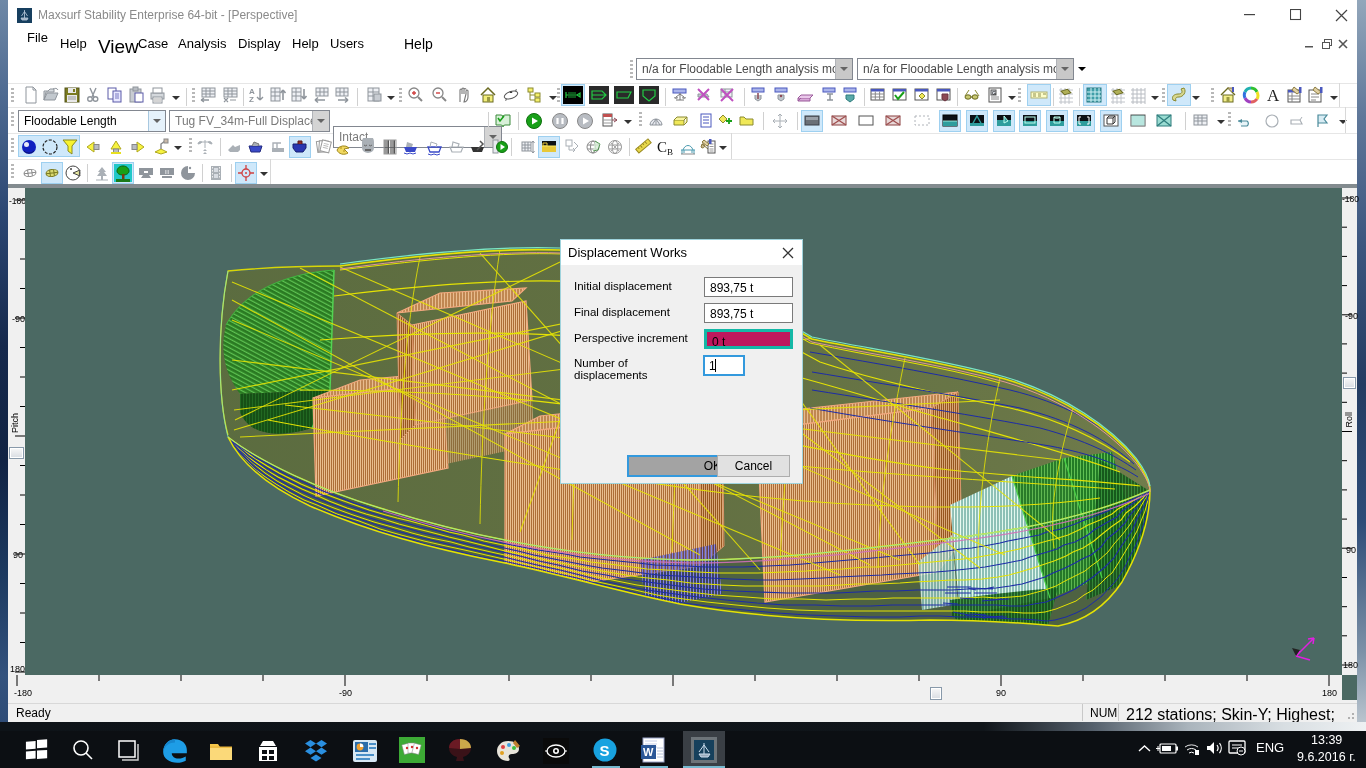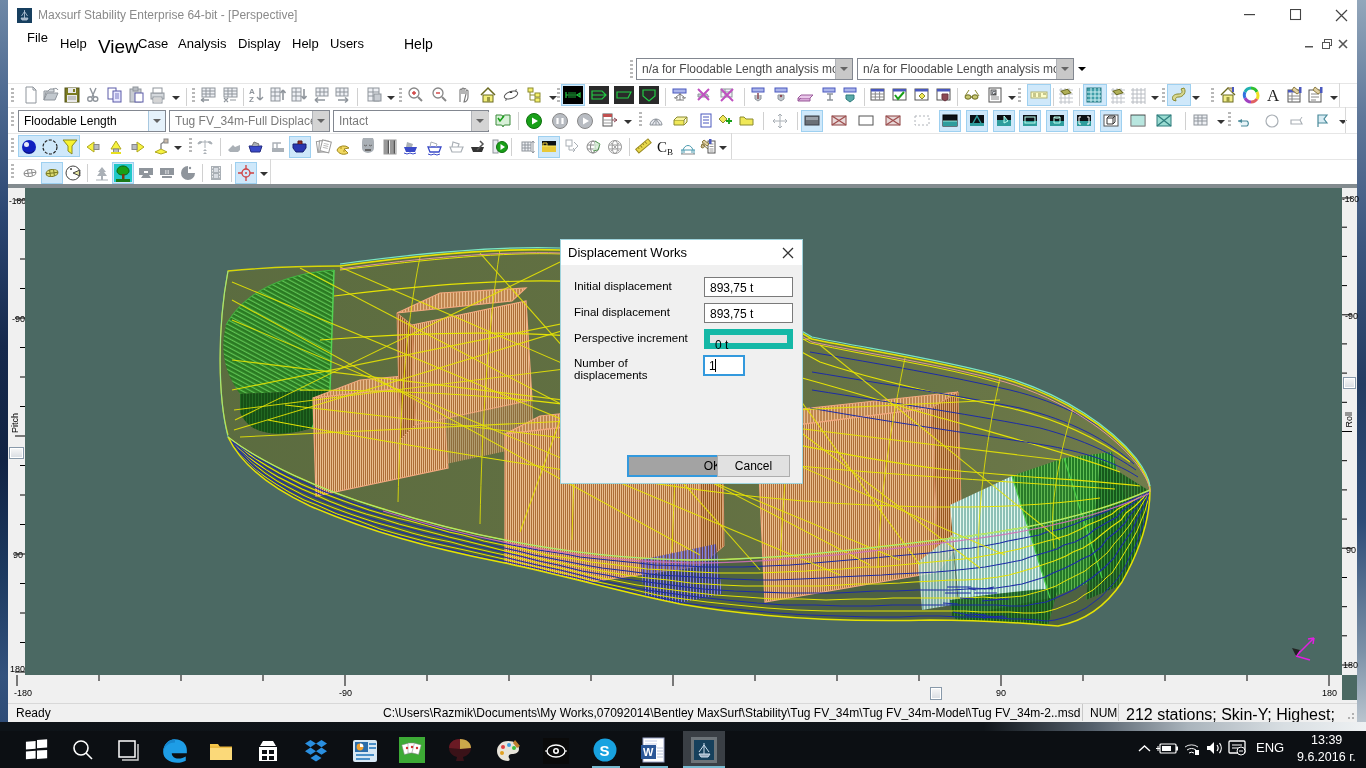--- a/index.html
+++ b/index.html
@@ -352,21 +352,21 @@
 <div class="combo" style="left:18px;top:110px;width:148px">
       <span class="t">Floodable Length</span>
       <span class="b" style="background:#e6f2fb;border-left:1px solid #a8c8e0"></span>
       <span class="a"></span>
     </div>
 <div class="combo" style="left:169px;top:110px;width:161px">
       <span class="t" style="color:#7a7a7a;width:141px">Tug FV_34m-Full Displacer</span>
       <span class="b" style="background:#d4d4d4"></span>
       <span class="a"></span>
     </div>
-<div class="combo" style="left:333px;top:110px;width:156px">
+<div class="combo" style="left:333px;top:126px;width:169px">
       <span class="t" style="color:#7a7a7a">Intact</span>
       <span class="b" style="background:#d4d4d4"></span>
       <span class="a"></span>
     </div>
 <div class="sep" style="left:488px;top:112px;height:18px"></div>
 <svg style="position:absolute;left:494px;top:112px" width="18" height="18" viewBox="0 0 18 18">
       <path d="M2 3 h5 a2 2 0 0 1 2 2 a2 2 0 0 1 2 -2 h5 v10 h-5 a2 2 0 0 0 -2 2 a2 2 0 0 0 -2 -2 h-5 z" fill="#d8f0d8" stroke="#3a8a3a"></path>
       <path d="M4 6 l2 3 l4 -5" stroke="#18a018" stroke-width="1.6" fill="none"></path>
     </svg>
 <div class="sep" style="left:518px;top:112px;height:18px"></div>
@@ -939,33 +939,32 @@
     </svg>
 <span class="abs" style="left:574px;top:280px;font-size:11.5px">Initial displacement</span>
 <div class="abs" style="left:704px;top:277px;width:89px;height:20px;background:#fff;border:1px solid #7a7a7a">
       <span class="abs" style="left:5px;top:3px;font-size:12px">893,75 t</span>
     </div>
 <span class="abs" style="left:574px;top:306px;font-size:11.5px">Final displacement</span>
 <div class="abs" style="left:704px;top:303px;width:89px;height:20px;background:#fff;border:1px solid #7a7a7a">
       <span class="abs" style="left:5px;top:3px;font-size:12px">893,75 t</span>
     </div>
 <span class="abs" style="left:574px;top:332px;font-size:11.5px">Perspective increment</span>
-<div class="abs" style="left:704px;top:329px;width:89px;height:20px;background:#e5e5e5;border:6px solid #14b8a6">
+<div class="abs" style="left:704px;top:329px;width:89px;height:20px;background:#be185d;border:3px solid #14b8a6">
       <span class="abs" style="left:5px;top:3px;font-size:12px">0 t</span>
     </div>
 <span class="abs" style="left:574px;top:357px;font-size:11.5px">Number of<br>displacements</span>
 <div class="abs" style="left:703px;top:355px;width:42px;height:21px;background:#fff;border:2px solid #3399dd">
       <span class="abs" style="left:4px;top:2px;font-size:12px">1</span>
       <span class="abs" style="left:10px;top:2px;width:1px;height:13px;background:#000"></span>
     </div>
 <div class="abs" style="left:627px;top:455px;width:96px;height:22px;background:#a3a3a3;border:2px solid #3399dd;text-align:right;font-size:12px;line-height:18px">OK</div>
 <div class="abs" style="left:717px;top:455px;width:73px;height:22px;background:#e1e1e1;border:1px solid #adadad;text-align:center;font-size:12px;line-height:20px">Cancel</div>
 <div class="abs" style="left:8px;top:703px;width:1349px;height:19px;background:#f0f0f0;border-top:1px solid #d8d8d8"></div>
 <span class="abs" style="left:16px;top:706px;font-size:12px">Ready</span>
-<span class="abs" style="left:383px;top:706px;font-size:12px">C:\Users\Razmik\Documents\My Works,07092014\Bentley MaxSurf\Stability\Tug FV_34m\Tug FV_34m-Model\Tug FV_34m-2..msd</span>
 <div class="abs" style="left:1082px;top:704px;width:1px;height:17px;background:#c8c8c8"></div>
 <span class="abs" style="left:1090px;top:706px;font-size:12px">NUM</span>
 <div class="abs" style="left:1118px;top:704px;width:1px;height:17px;background:#c8c8c8"></div>
 <span class="abs" style="left:1126px;top:706px;font-size:16px">212 stations; Skin-Y; Highest; Cor.VCG</span>
 <svg class="abs" style="left:1346px;top:711px" width="9" height="9" viewBox="0 0 9 9">
       <g fill="#b0b0b0">
         <rect x="6" y="6" width="2" height="2"></rect>
         <rect x="6" y="2" width="2" height="2"></rect>
         <rect x="2" y="6" width="2" height="2"></rect>
       </g>

